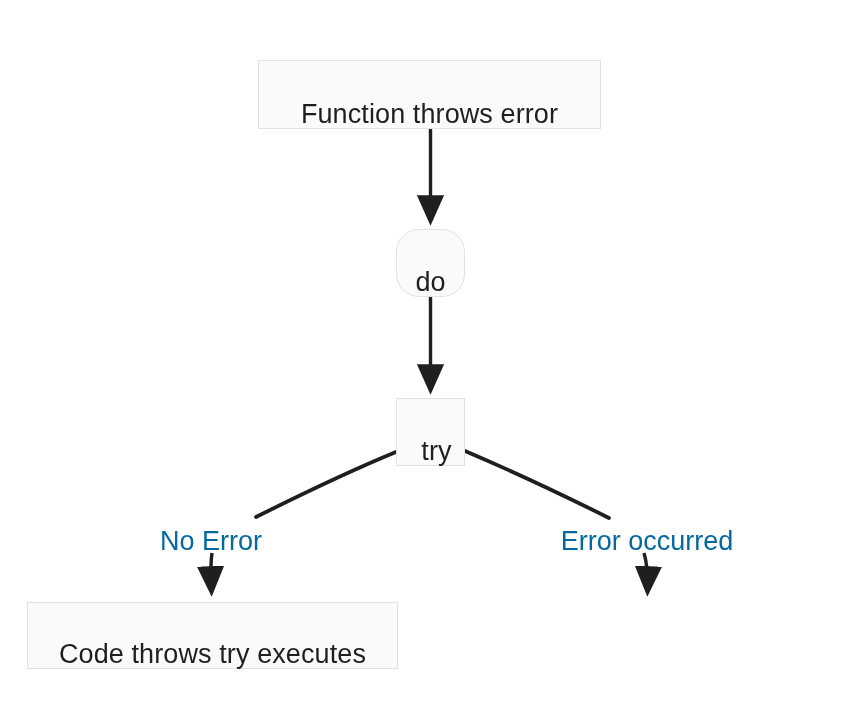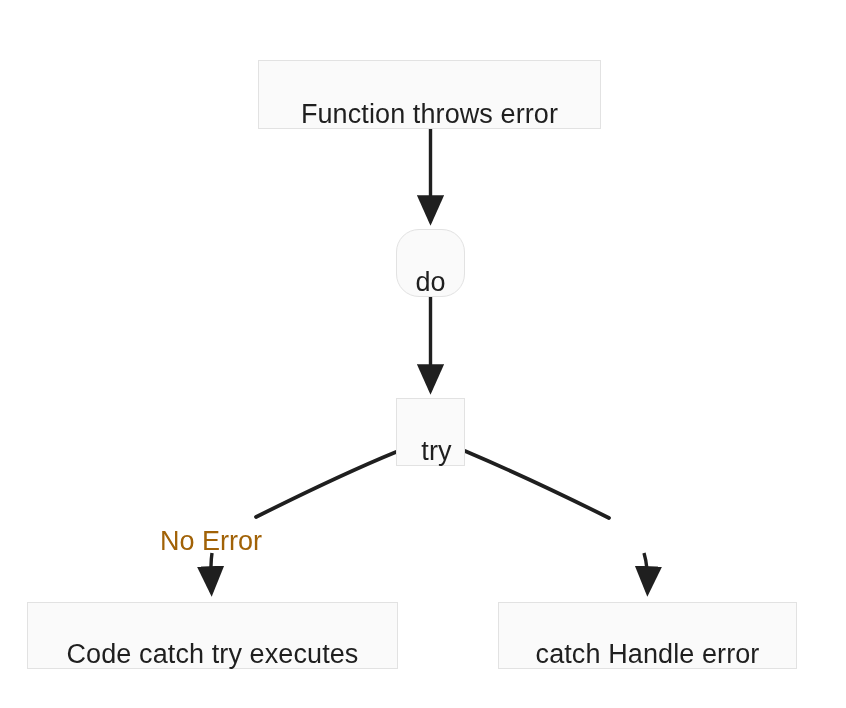--- a/index.html
+++ b/index.html
@@ -34,21 +34,21 @@
     font-size: 27px;
     line-height: 1;
     letter-spacing: 0.1px;
     white-space: nowrap;
   }
   .node-label {
     display: block;
   }
   .edge-label {
     position: absolute;
-    color: #a16207;
+    color: #0369a1;
     font-size: 27px;
     line-height: 1;
     white-space: nowrap;
     transform: translate(-50%, -50%);
   }
 
   
   #node-start   { left: 258px; top: 60px;  width: 343px; height: 69px; }
   #node-do      { left: 396px; top: 229px; width: 69px;  height: 68px; border-radius: 23px; }
   #node-try     { left: 396px; top: 398px; width: 69px;  height: 68px; padding-left: 12px; }
@@ -96,23 +96,21 @@
 
   <div class="node" id="node-do">
     <span class="node-label">do</span>
   </div>
 
   <div class="node" id="node-try">
     <span class="node-label">try</span>
   </div>
 
   <div class="node" id="node-success">
-    <span class="node-label">Code catch try executes</span>
+    <span class="node-label">Code throws try executes</span>
   </div>
 
-  <div class="node" id="node-catch">
-    <span class="node-label">catch Handle error</span>
-  </div>
 
   <div class="edge-label" id="label-no-error">No Error</div>
 
+  <div class="edge-label" id="label-error-occurred">Error occurred</div>
 
 </div>
 
 </body></html>

